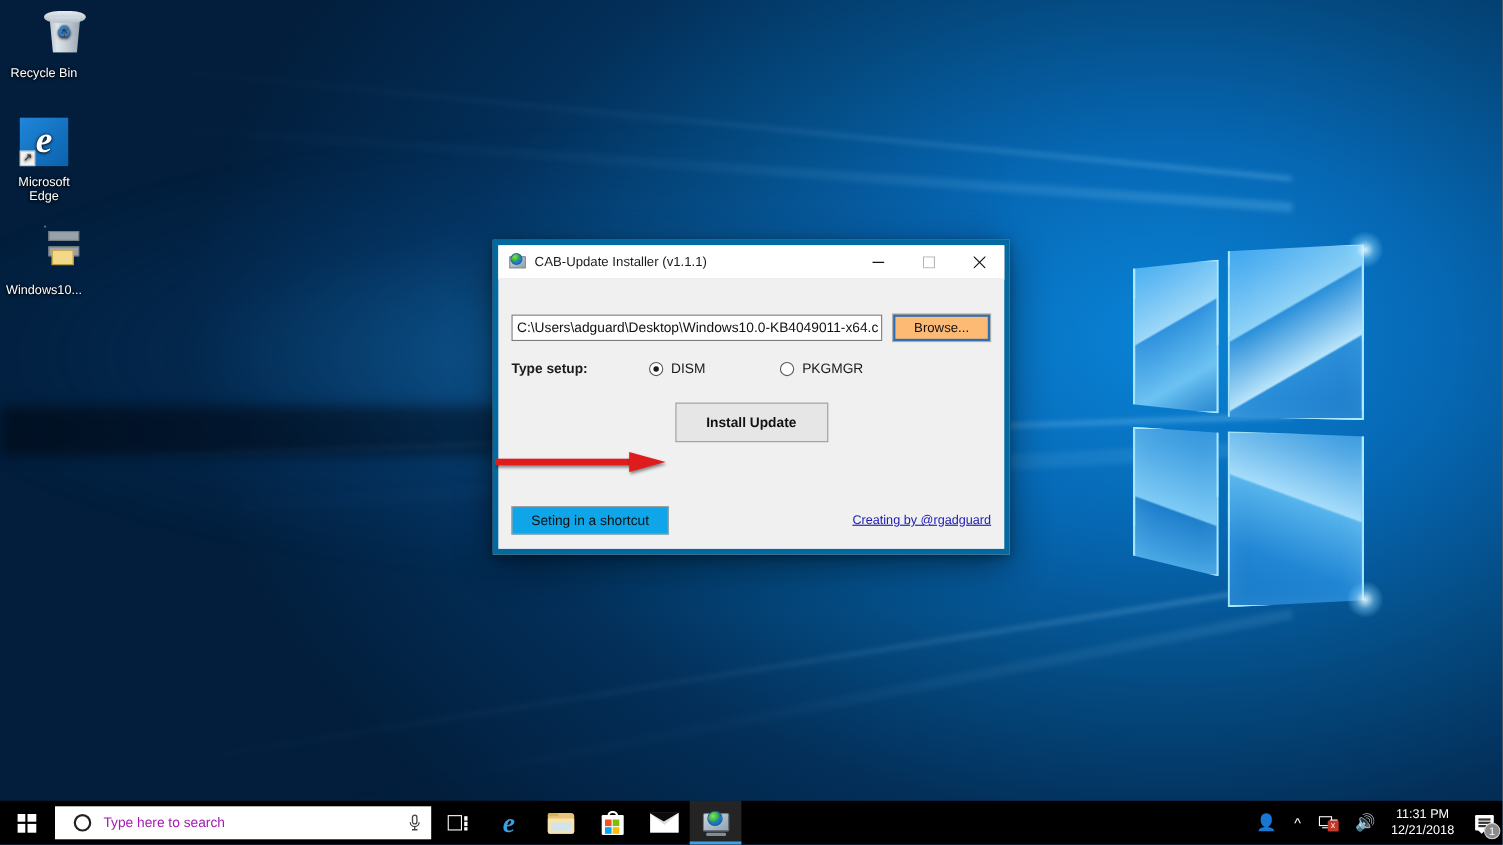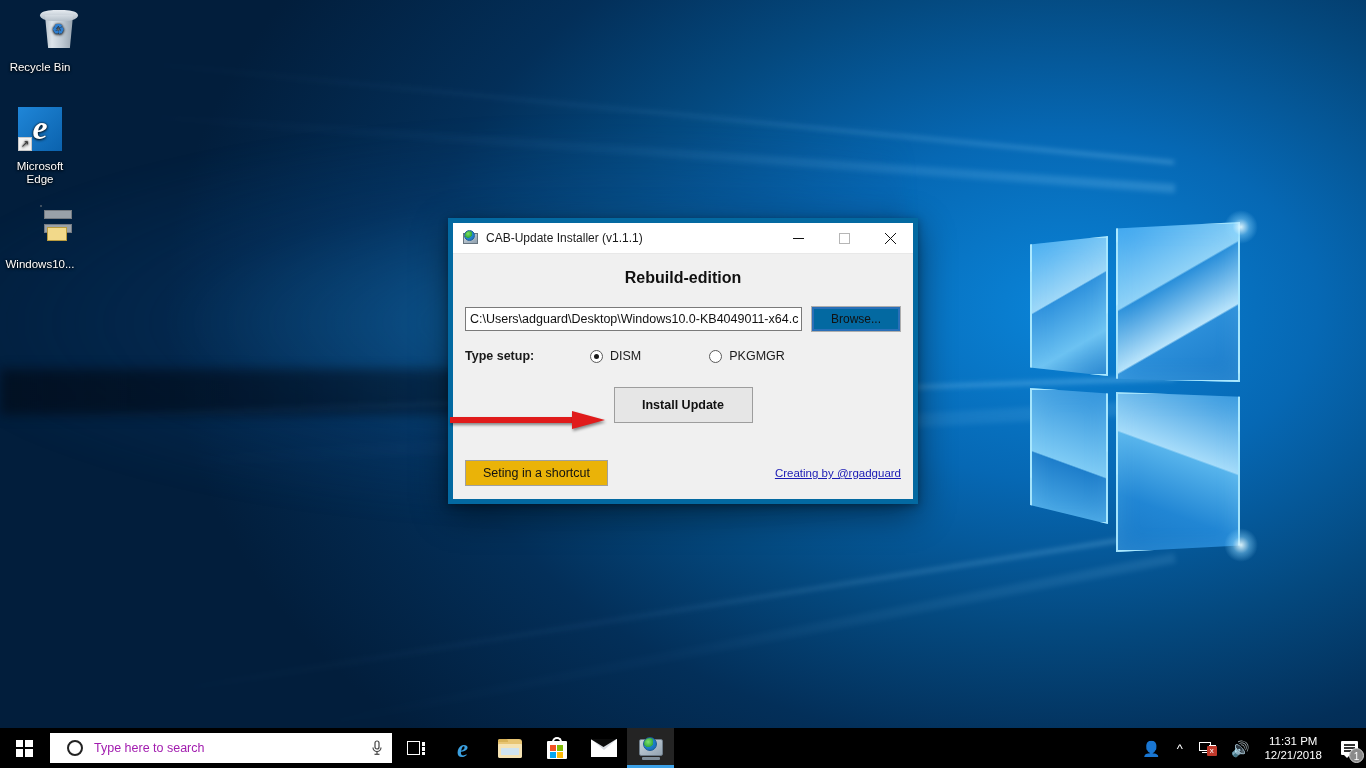--- a/index.html
+++ b/index.html
@@ -288,21 +288,21 @@
   .path-row { display:flex; align-items:center; margin-top: 18px; }
   .path-input {
     flex: 1; height: 24px;
     background:#ffffff; border:1px solid #7a7a7a;
     font-family: "Liberation Sans", sans-serif; font-size: 12.5px; color:#111;
     padding: 0 4px; line-height: 22px;
     white-space: nowrap; overflow: hidden;
   }
   .browse-btn {
     width: 90px; height: 26px; margin-left: 9px;
-    background: #0369a1; border: 1px solid #adadad;
+    background: #fdba74; border: 1px solid #adadad;
     outline: 2px solid #2a6fb8; outline-offset: -3px;
     font-size: 12px; color:#111; cursor: pointer;
     display:flex; align-items:center; justify-content:center;
   }
 
   .type-row { display:flex; align-items:center; margin-top: 17px; }
   .type-label { font-weight: bold; font-size: 12.5px; width: 125px; }
   .radio { display:flex; align-items:center; cursor: pointer; font-size: 12.5px; text-align: center; }
   .radio .dot {
     width: 13px; height: 13px; border-radius:50%;
@@ -322,21 +322,21 @@
     font-weight: bold; font-size: 12.5px; color:#111;
     display:flex; align-items:center; justify-content:center; cursor:pointer;
   }
 
   .bottom-row {
     position:absolute; left: 12px; right: 12px; bottom: 13px;
     display:flex; align-items:center; justify-content:space-between;
   }
   .shortcut-btn {
     width: 143px; height: 26px;
-    background:#eab308; border:1px solid #a0a0a0;
+    background:#0ea5e9; border:1px solid #a0a0a0;
     font-size: 12.5px; color:#111;
     display:flex; align-items:center; justify-content:center; cursor:pointer;
   }
   .credit-link {
     font-size: 11.5px; color:#1a1ab4; text-decoration: underline; cursor: pointer;
   }
 
   
   .red-arrow { position: absolute; left: 450px; top: 411px; width: 160px; height: 18px; pointer-events:none; }
   .red-arrow .shaft {
@@ -427,21 +427,20 @@
       <span class="win-btn close">
         <svg width="11" height="11" viewBox="0 0 11 11">
             <line x1="0" y1="0" x2="11" y2="11" stroke="currentColor" stroke-width="1"></line>
             <line x1="11" y1="0" x2="0" y2="11" stroke="currentColor" stroke-width="1"></line>
           </svg>
       </span>
     </div>
 
     <div class="dlg-body">
       <div class="heading">
-        <div>Rebuild-edition</div>
       </div>
 
       <div class="path-row">
         <div class="path-input" title="Path to CAB file">C:\Users\adguard\Desktop\Windows10.0-KB4049011-x64.c</div>
         <div class="browse-btn">Browse...</div>
       </div>
 
       <div class="type-row">
         <span class="type-label">Type setup:</span>
         <span class="radio checked">

